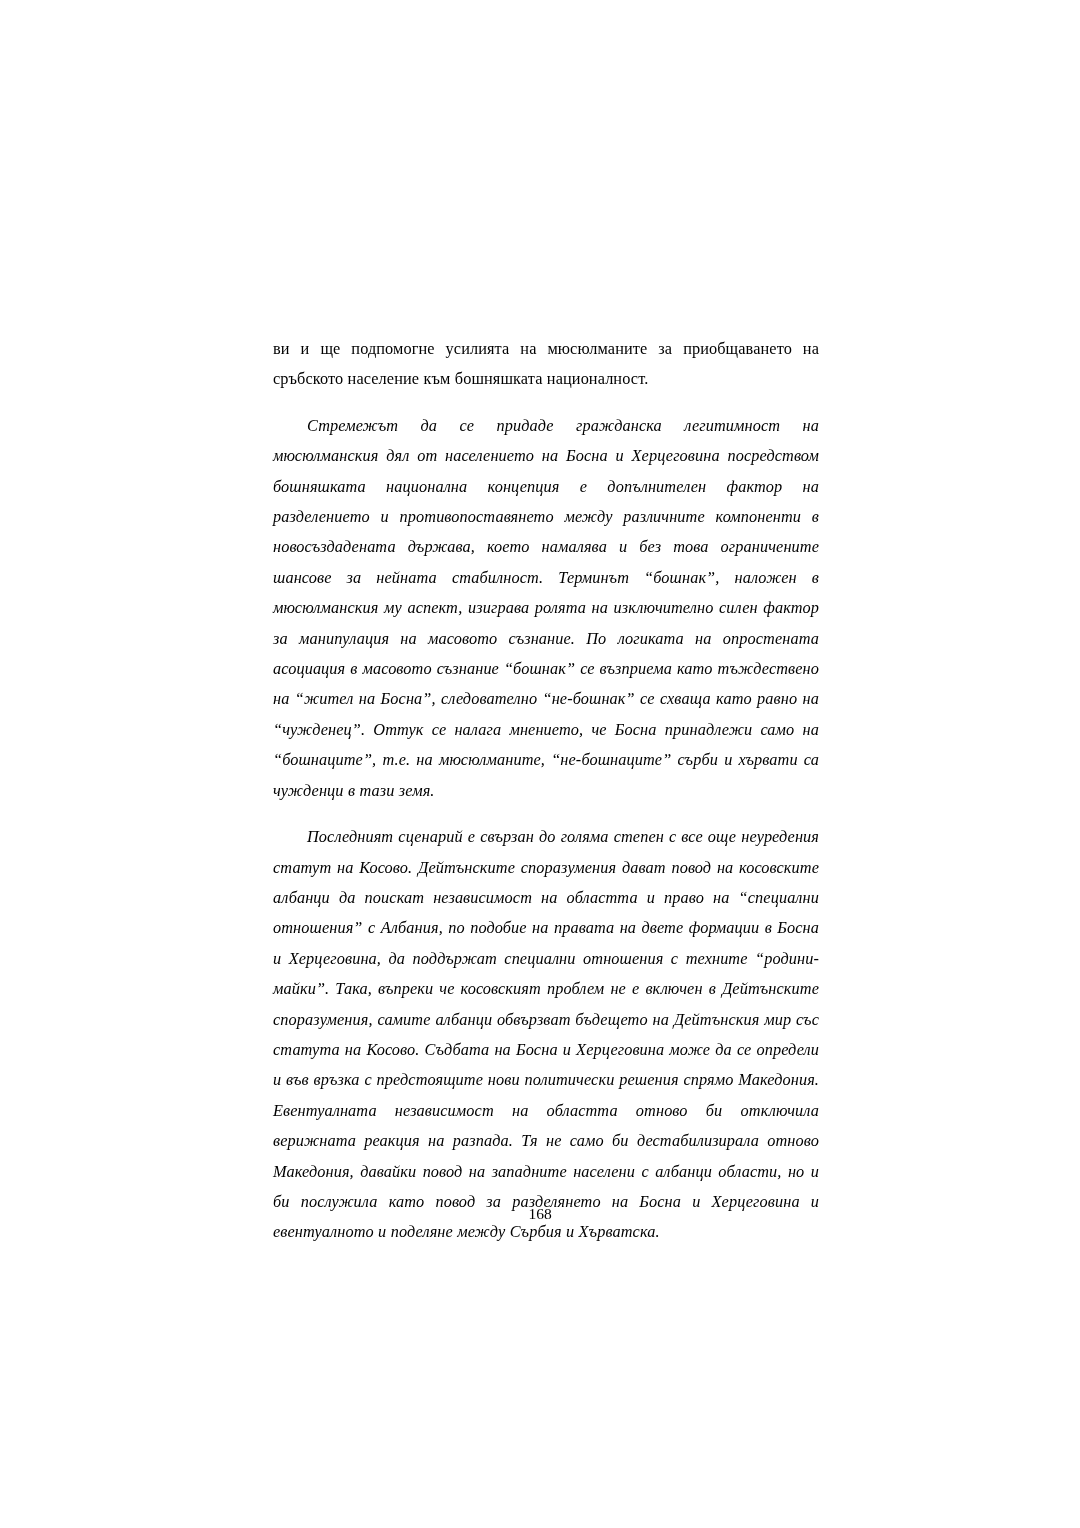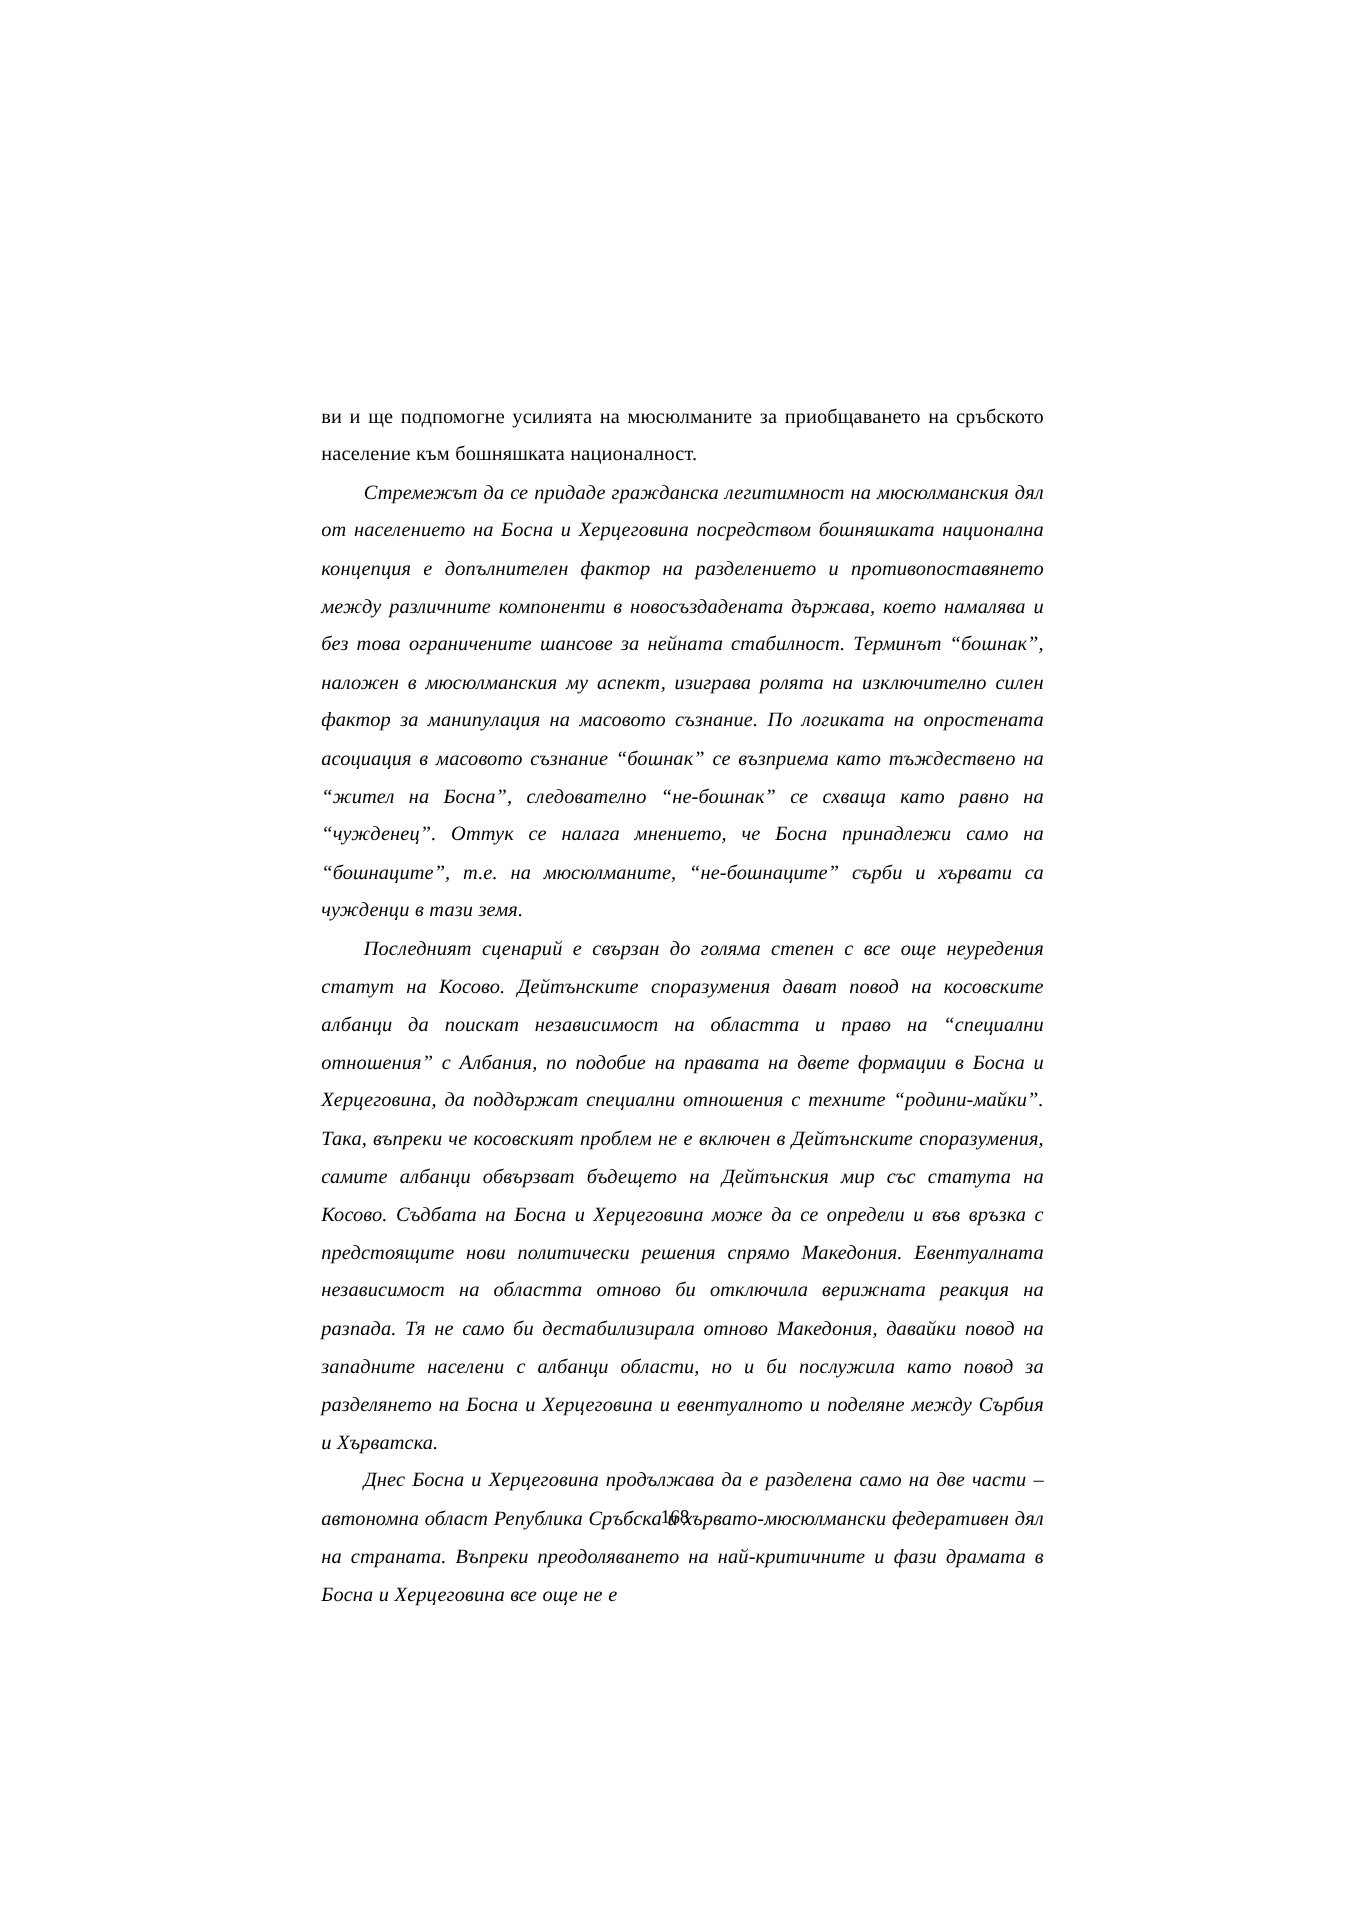--- a/index.html
+++ b/index.html
@@ -23,21 +23,21 @@
     height: 1528px;
     background: #ffffff;
   }
   .text-column {
     position: absolute;
     left: 257px;
     top: 318px;
     width: 578px;
   }
   p.para {
-    margin: 0;
+    margin: 16px;
     font-size: 16.3px;
     line-height: 30.4px;
     text-align: justify;
     text-justify: inter-word;
     letter-spacing: 0.1px;
     word-spacing: 0.2px;
   }
   p.para.indent {
     text-indent: 34px;
     font-style: italic;
@@ -55,18 +55,17 @@
 </style>
 </head>
 <body>
 
 <div class="page">
 
   <div class="text-column">
     <p class="para">ви и ще подпомогне усилията на мюсюлманите за приобщаването на сръбското население към бошняшката националност.</p>
     <p class="para indent">Стремежът да се придаде гражданска легитимност  на мюсюлманския дял от населението на Босна и Херцеговина посредством бошняшката национална концепция е допълнителен фактор на разделението и противопоставянето между различните компоненти в новосъздадената държава, което намалява и без това ограничените шансове за нейната стабилност. Терминът “бошнак”, наложен в мюсюлманския му аспект, изиграва ролята на изключително силен фактор за манипулация на масовото съзнание. По логиката на опростената асоциация в масовото съзнание “бошнак” се възприема като тъждествено на “жител на Босна”, следователно “не-бошнак” се схваща като равно на “чужденец”. Оттук се налага мнението, че Босна принадлежи само на “бошнаците”, т.е. на мюсюлманите, “не-бошнаците” сърби и хървати са чужденци в тази земя.</p>
     <p class="para indent">Последният сценарий е свързан до голяма степен с все още неуредения статут на Косово. Дейтънските споразумения дават повод на косовските албанци да поискат независимост на областта и право на “специални отношения” с Албания, по подобие на правата на двете формации в Босна и Херцеговина, да поддържат специални отношения с техните “родини-майки”. Така, въпреки че косовският проблем не е включен в Дейтънските споразумения, самите албанци обвързват бъдещето на Дейтънския мир със статута на Косово. Съдбата на  Босна и Херцеговина може да се определи и във връзка с предстоящите нови политически решения спрямо Македония. Евентуалната независимост на областта отново би отключила верижната реакция на разпада. Тя не само би дестабилизирала отново Македония, давайки повод на западните населени с албанци области, но и би послужила  като повод за разделянето на Босна и Херцеговина и евентуалното и поделяне между Сърбия и Хърватска.</p>
-    <p class="para indent">Днес Босна и Херцеговина продължава да е разделена само на две части – автономна област Република Сръбска и хървато-мюсюлмански федеративен дял на страната. Въпреки преодоляването на най-критичните и фази драмата в  Босна и Херцеговина все още не е</p>
   </div>
 
   <div class="page-number">168</div>
 
 </div>
 
 </body></html>

